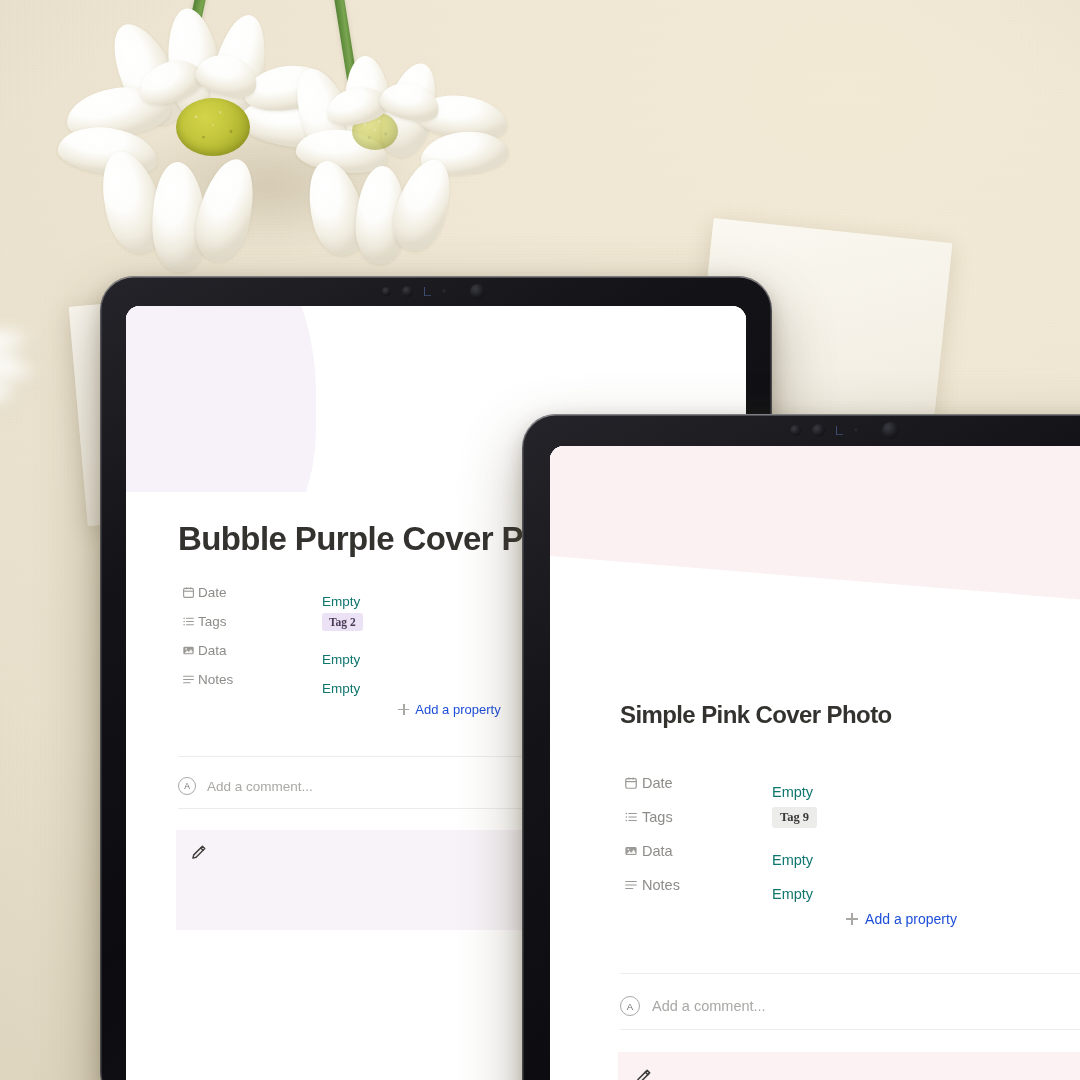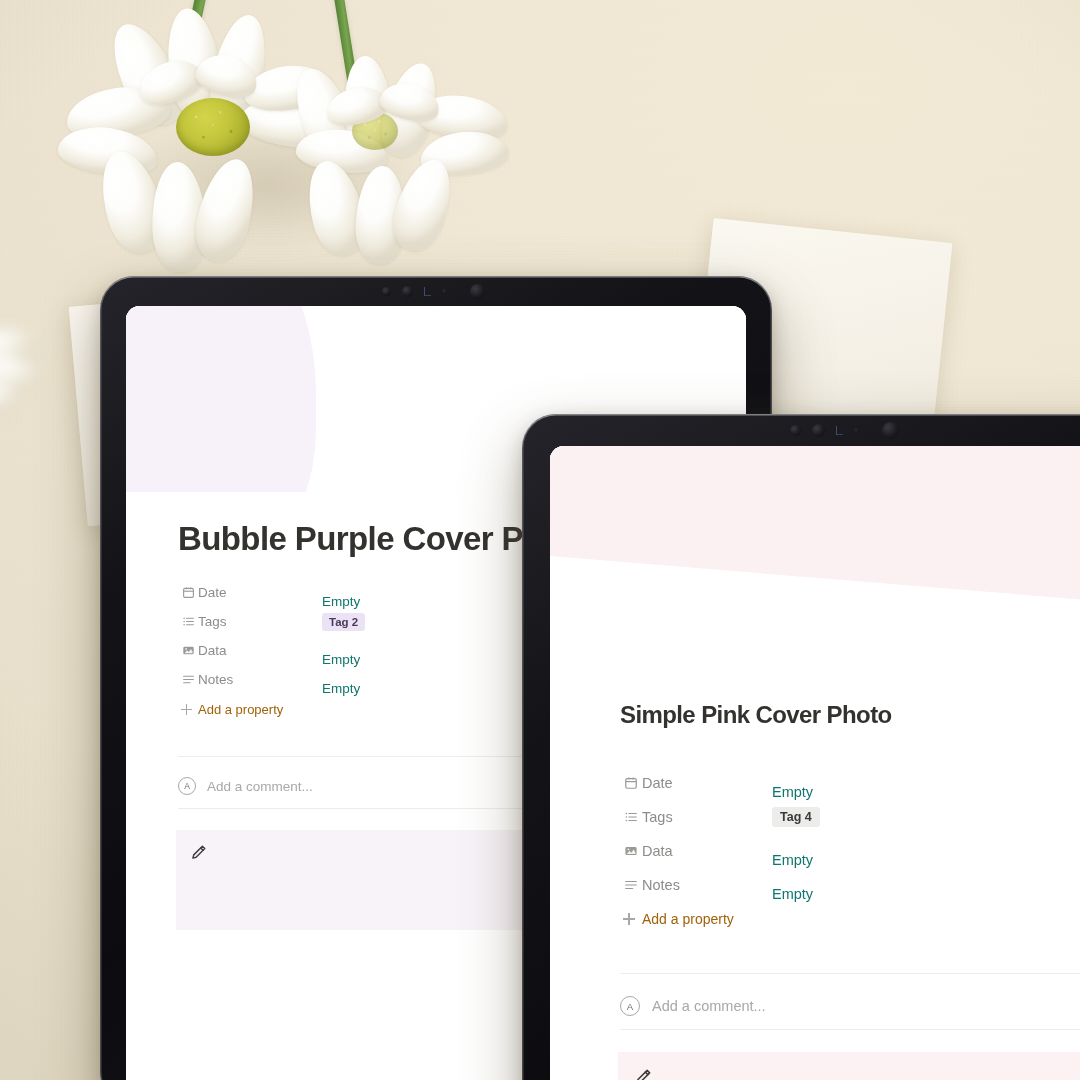--- a/index.html
+++ b/index.html
@@ -164,25 +164,26 @@
   .prop-row { display: flex; align-items: center; }
   .prop-label { display: flex; align-items: center; color: #8d8c89; }
   .prop-ico { display: inline-flex; align-items: center; justify-content: center; flex: 0 0 auto; }
   .prop-ico svg { display: block; }
   .prop-value { color: #0f766e; margin-top: 18px; }
   .tag {
     display: inline-block;
     border-radius: 3px;
     font-weight: 600;
     white-space: nowrap;
+    font-family: Liberation Serif, serif;
   }
   .tag-purple { background: #ece2f5; color: #4a3a59; }
   .tag-gray   { background: #ececeb; color: #3b3a38; }
 
-  .add-prop { display: flex; align-items: center; color: #a16207; }
+  .add-prop { display: flex; align-items: center; color: #1d4ed8; justify-content: center; }
   .plus { position: relative; flex: 0 0 auto; }
   .plus::before, .plus::after {
     content: ""; position: absolute; background: #a8a7a4;
   }
 
   .divider { position: absolute; background: #eeedec; height: 1px; }
 
   .comment-row { position: absolute; display: flex; align-items: center; }
   .avatar {
     border-radius: 50%;
@@ -417,21 +418,21 @@
                   <line x1="5.6" y1="8" x2="14" y2="8"></line>
                   <line x1="5.6" y1="12" x2="14" y2="12"></line>
                   <circle cx="2.6" cy="4" r=".9" fill="#9b9a97" stroke="none"></circle>
                   <circle cx="2.6" cy="8" r=".9" fill="#9b9a97" stroke="none"></circle>
                   <circle cx="2.6" cy="12" r=".9" fill="#9b9a97" stroke="none"></circle>
                 </svg>
               </span>
               <span>Tags</span>
             </div>
             <div>
-              <span class="tag tag-gray" style="font-size:12.5px; padding:3px 8px;">Tag 4</span>
+              <span class="tag tag-gray" style="font-size:12.5px; padding:3px 8px;">Tag 9</span>
             </div>
           </div>
 
           <div class="prop-row" style="height:34px;">
             <div class="prop-label" style="width:152px; font-size:14.5px;">
               <span class="prop-ico" style="width:22px;">
                 <svg width="14" height="14" viewBox="0 0 16 16">
                   <rect x="1.6" y="3.4" width="12.8" height="9.2" rx="1.6" fill="#9b9a97"></rect>
                   <path d="M3.2 11.4 L6.2 7.6 L8.4 9.9 L11 6.2 L13 9.4 L13 11.4 Z" fill="#f2f2f1"></path>
                   <circle cx="5" cy="6.1" r="1.05" fill="#f2f2f1"></circle>

